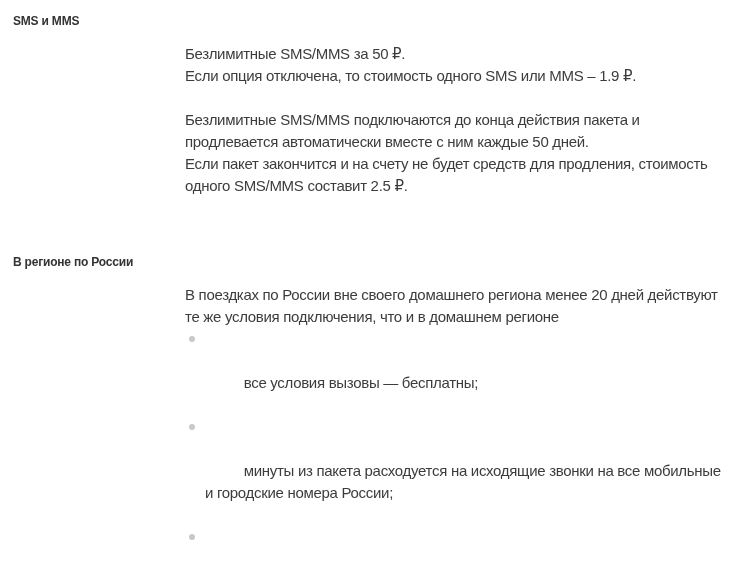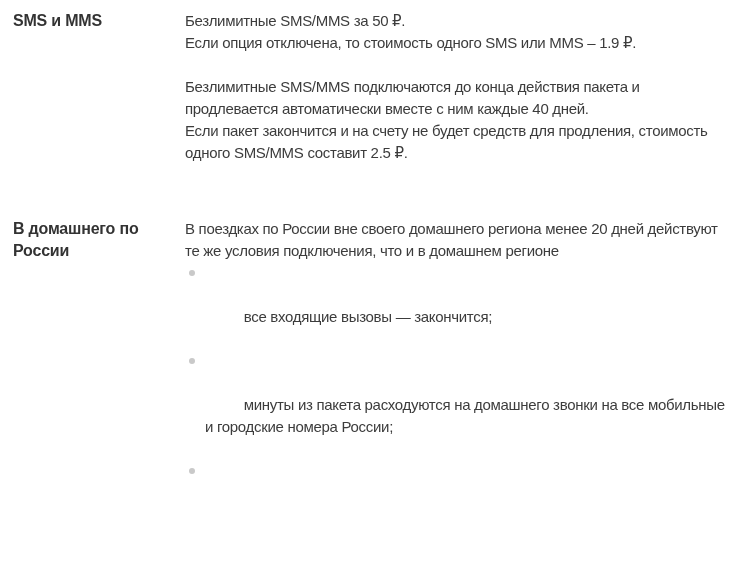--- a/index.html
+++ b/index.html
@@ -16,36 +16,37 @@
     padding: 10px 0 0 13px;
     color: #3c3c3c;
   }
   .row {
     display: grid;
     grid-template-columns: 172px 1fr;
     align-items: start;
   }
   .row + .row { margin-top: 54px; }
   .label {
-    font-size: 16px;
+    font-size: 12px;
     font-weight: 700;
     line-height: 22px;
     letter-spacing: -0.2px;
     color: #333333;
     padding-top: 0;
   }
   .content {
     font-size: 15px;
     line-height: 22px;
     letter-spacing: -0.3px;
     color: #3c3c3c;
   }
   .block {
     white-space: pre;  
     font-weight: 400;
+    margin-top: 33px;
   }
   .block + .block { margin-top: 22px; }
   ul.bullets {
     list-style: none;
     margin: 0;
     padding: 0;
   }
   ul.bullets li {
     position: relative;
     padding-left: 20px;
@@ -65,39 +66,39 @@
 <body>
 
 <div class="doc">
 
   <section class="row">
     <div class="label">SMS и MMS</div>
     <div class="content">
       <p class="block">Безлимитные SMS/MMS за 50 ₽.
 Если опция отключена, то стоимость одного SMS или MMS – 1.9 ₽.</p>
       <p class="block">Безлимитные SMS/MMS подключаются до конца действия пакета и
-продлевается автоматически вместе с ним каждые 40 дней.
+продлевается автоматически вместе с ним каждые 50 дней.
 Если пакет закончится и на счету не будет средств для продления, стоимость
 одного SMS/MMS составит 2.5 ₽.</p>
     </div>
   </section>
 
   <section class="row">
-    <div class="label">В домашнего по России</div>
+    <div class="label">В регионе по России</div>
     <div class="content">
       <p class="block">В поездках по России вне своего домашнего региона менее 20 дней действуют
 те же условия подключения, что и в домашнем регионе</p>
       <ul class="bullets">
         <li>
           <span class="dot"></span>
-          <span>все входящие вызовы — закончится;</span>
+          <span>все условия вызовы — бесплатны;</span>
         </li>
         <li>
           <span class="dot"></span>
-          <span>минуты из пакета расходуются на домашнего звонки на все мобильные
+          <span>минуты из пакета расходуется на исходящие звонки на все мобильные
 и городские номера России;</span>
         </li>
         <li>
           <span class="dot"></span>
           
         </li>
 
       </ul>
 
     </div>

